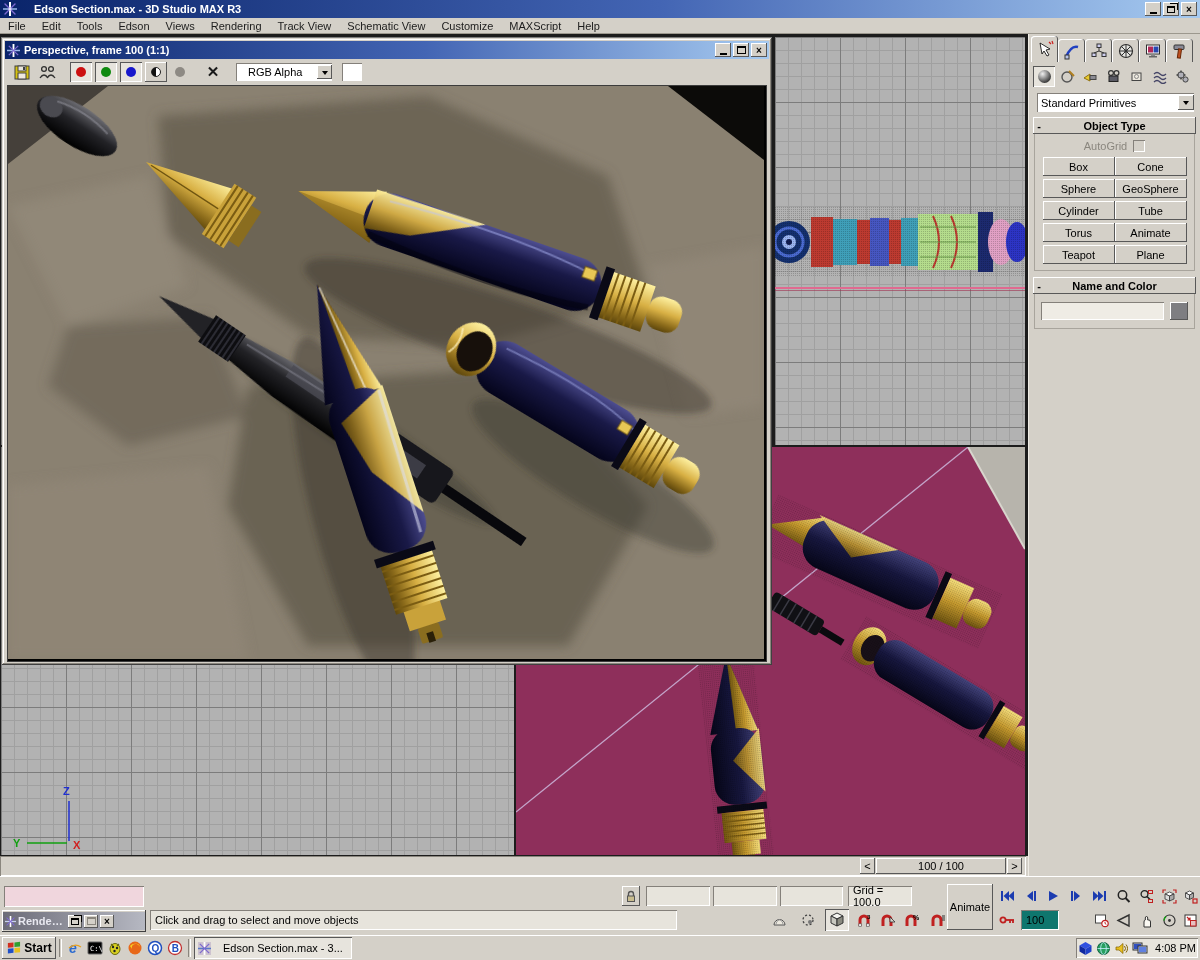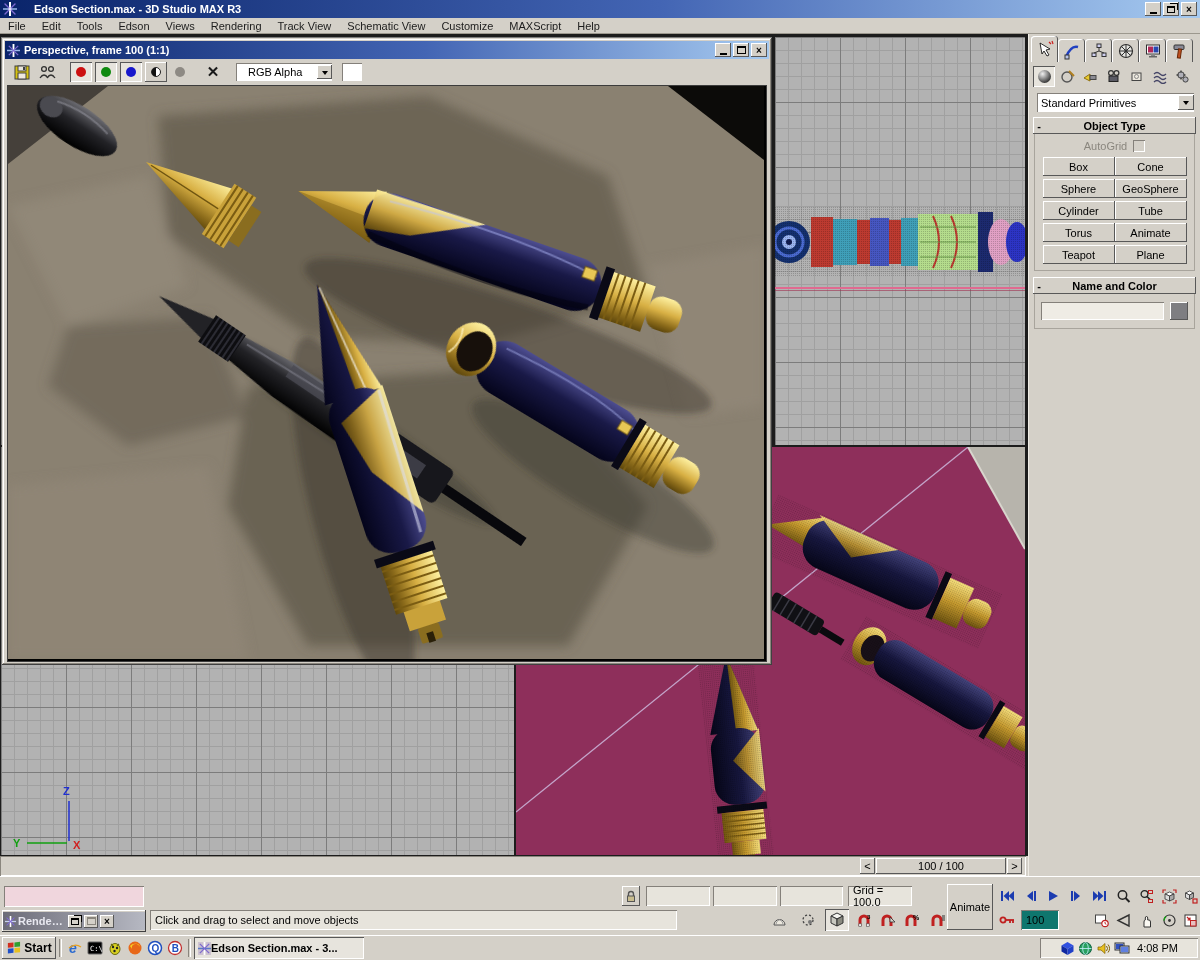--- a/index.html
+++ b/index.html
@@ -43,21 +43,21 @@
 .otbtn{width:72px;height:19px;display:flex;align-items:center;justify-content:center;}
 
 .statusbar{left:0;top:876px;width:1200px;height:59px;background:#d4d0c8;border-top:1px solid #fff;}
 .sfield{height:20px;display:flex;align-items:center;padding:0 5px;}
 
 .tslider{left:0;top:856px;width:1026px;height:20px;background:#d4d0c8;box-shadow:inset 1px 1px 0 #8a867e,inset -1px -1px 0 #fff;}
 .tshandle{height:16px;display:flex;align-items:center;justify-content:center;font-weight:normal;}
 
 .taskbar{left:0;top:935px;width:1200px;height:25px;background:#d4d0c8;border-top:1px solid #fff;display:flex;align-items:center;padding:0 2px;}
 .qlicon{width:20px;height:18px;display:flex;align-items:center;justify-content:center;}
-.tray{margin-left:auto;height:20px;display:flex;align-items:center;gap:3px;padding:0 20px;}
+.tray{margin-left:auto;height:20px;display:flex;align-items:center;gap:3px;padding:0 2px;}
 .divider{width:3px;height:18px;margin:0 3px;border-left:1px solid #8a867e;border-right:1px solid #fff;}
 .ellip{white-space:nowrap;overflow:hidden;text-overflow:ellipsis;}
 </style>
 </head>
 <body>
 
 <div class="screen">
 
   <div class="abs titlebar">
     <svg width="14" height="14" viewBox="0 0 14 14">
@@ -755,21 +755,21 @@
           <text x="4.5" y="12" font-size="10" font-weight="bold" fill="#2050c0">Q</text>
         </svg>
     </span>
     <span class="qlicon">
       <svg width="16" height="16" viewBox="0 0 16 16">
           <circle cx="8" cy="8" r="6.5" fill="#fff" stroke="#c03030" stroke-width="1.3"></circle>
           <text x="4.8" y="12" font-size="10" font-weight="bold" fill="#2050c0">B</text>
         </svg>
     </span>
     <span class="divider"></span>
-    <span class="pressed" style="width:170px;height:22px;display:flex;align-items:center;gap:0;padding:0 4px;font-weight:bold">
+    <span class="pressed" style="width:158px;height:22px;display:flex;align-items:center;gap:12px;padding:0 4px;font-weight:normal">
       <svg width="13" height="13" viewBox="0 0 14 14">
           <rect width="14" height="14" fill="#8060a8" opacity="0.25"></rect>
           <line x1="7" y1="0" x2="7" y2="14" stroke="#fff" stroke-width="2"></line>
           <line x1="0" y1="7" x2="14" y2="7" stroke="#5878c8" stroke-width="1.6"></line>
           <line x1="2" y1="2" x2="12" y2="12" stroke="#7e6ad0" stroke-width="1.4"></line>
           <line x1="12" y1="2" x2="2" y2="12" stroke="#7e6ad0" stroke-width="1.4"></line>
         </svg>
       <span class="ellip" style="flex:1">Edson Section.max - 3...</span>
     </span>
     <span class="tray fieldbox">

